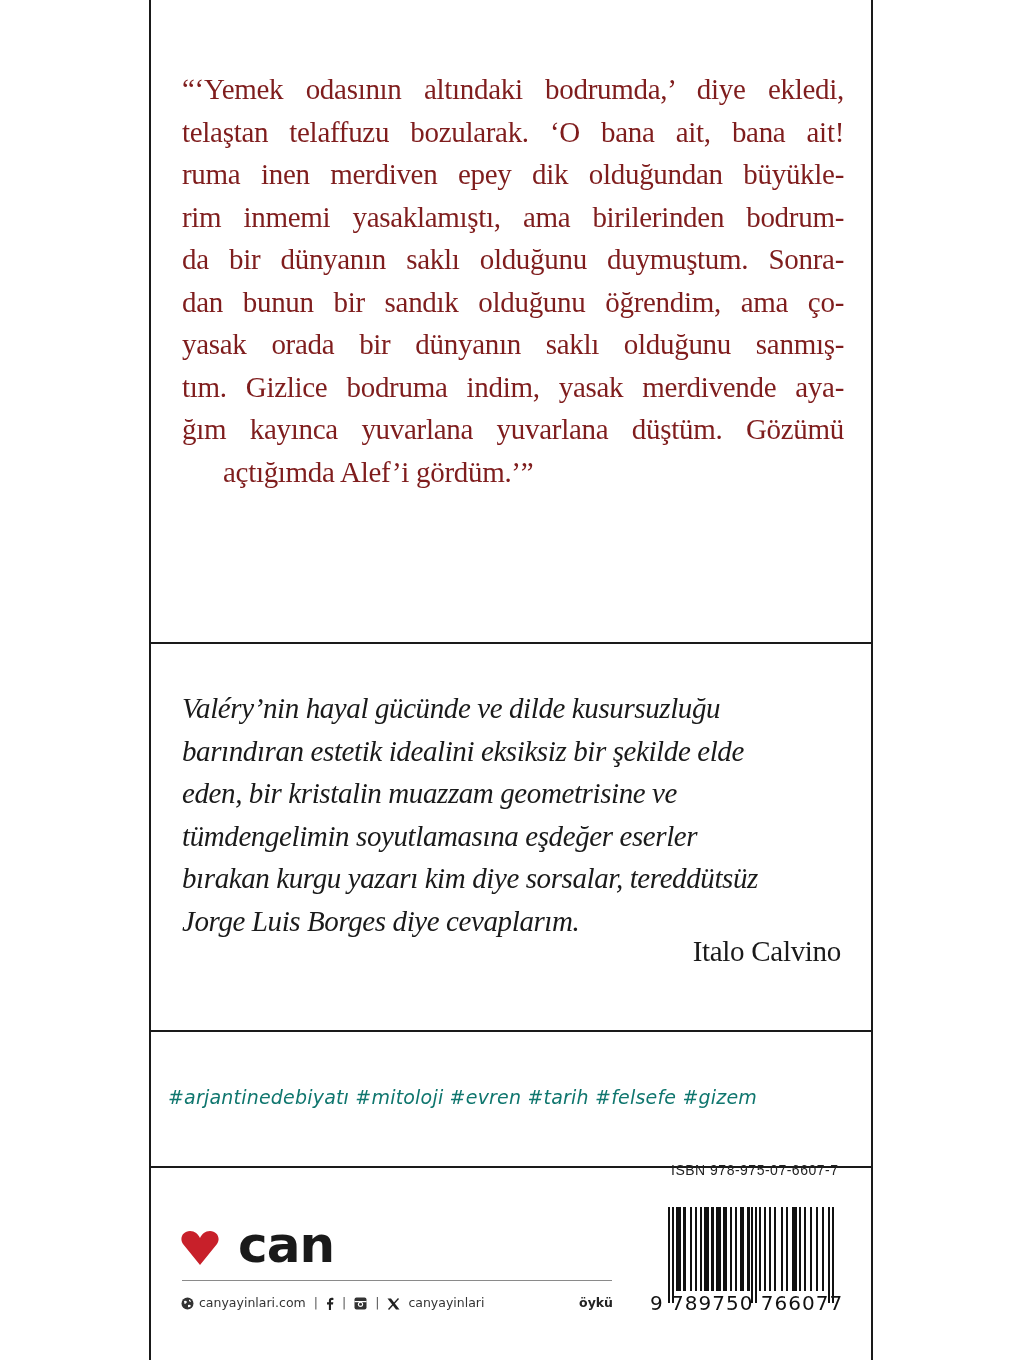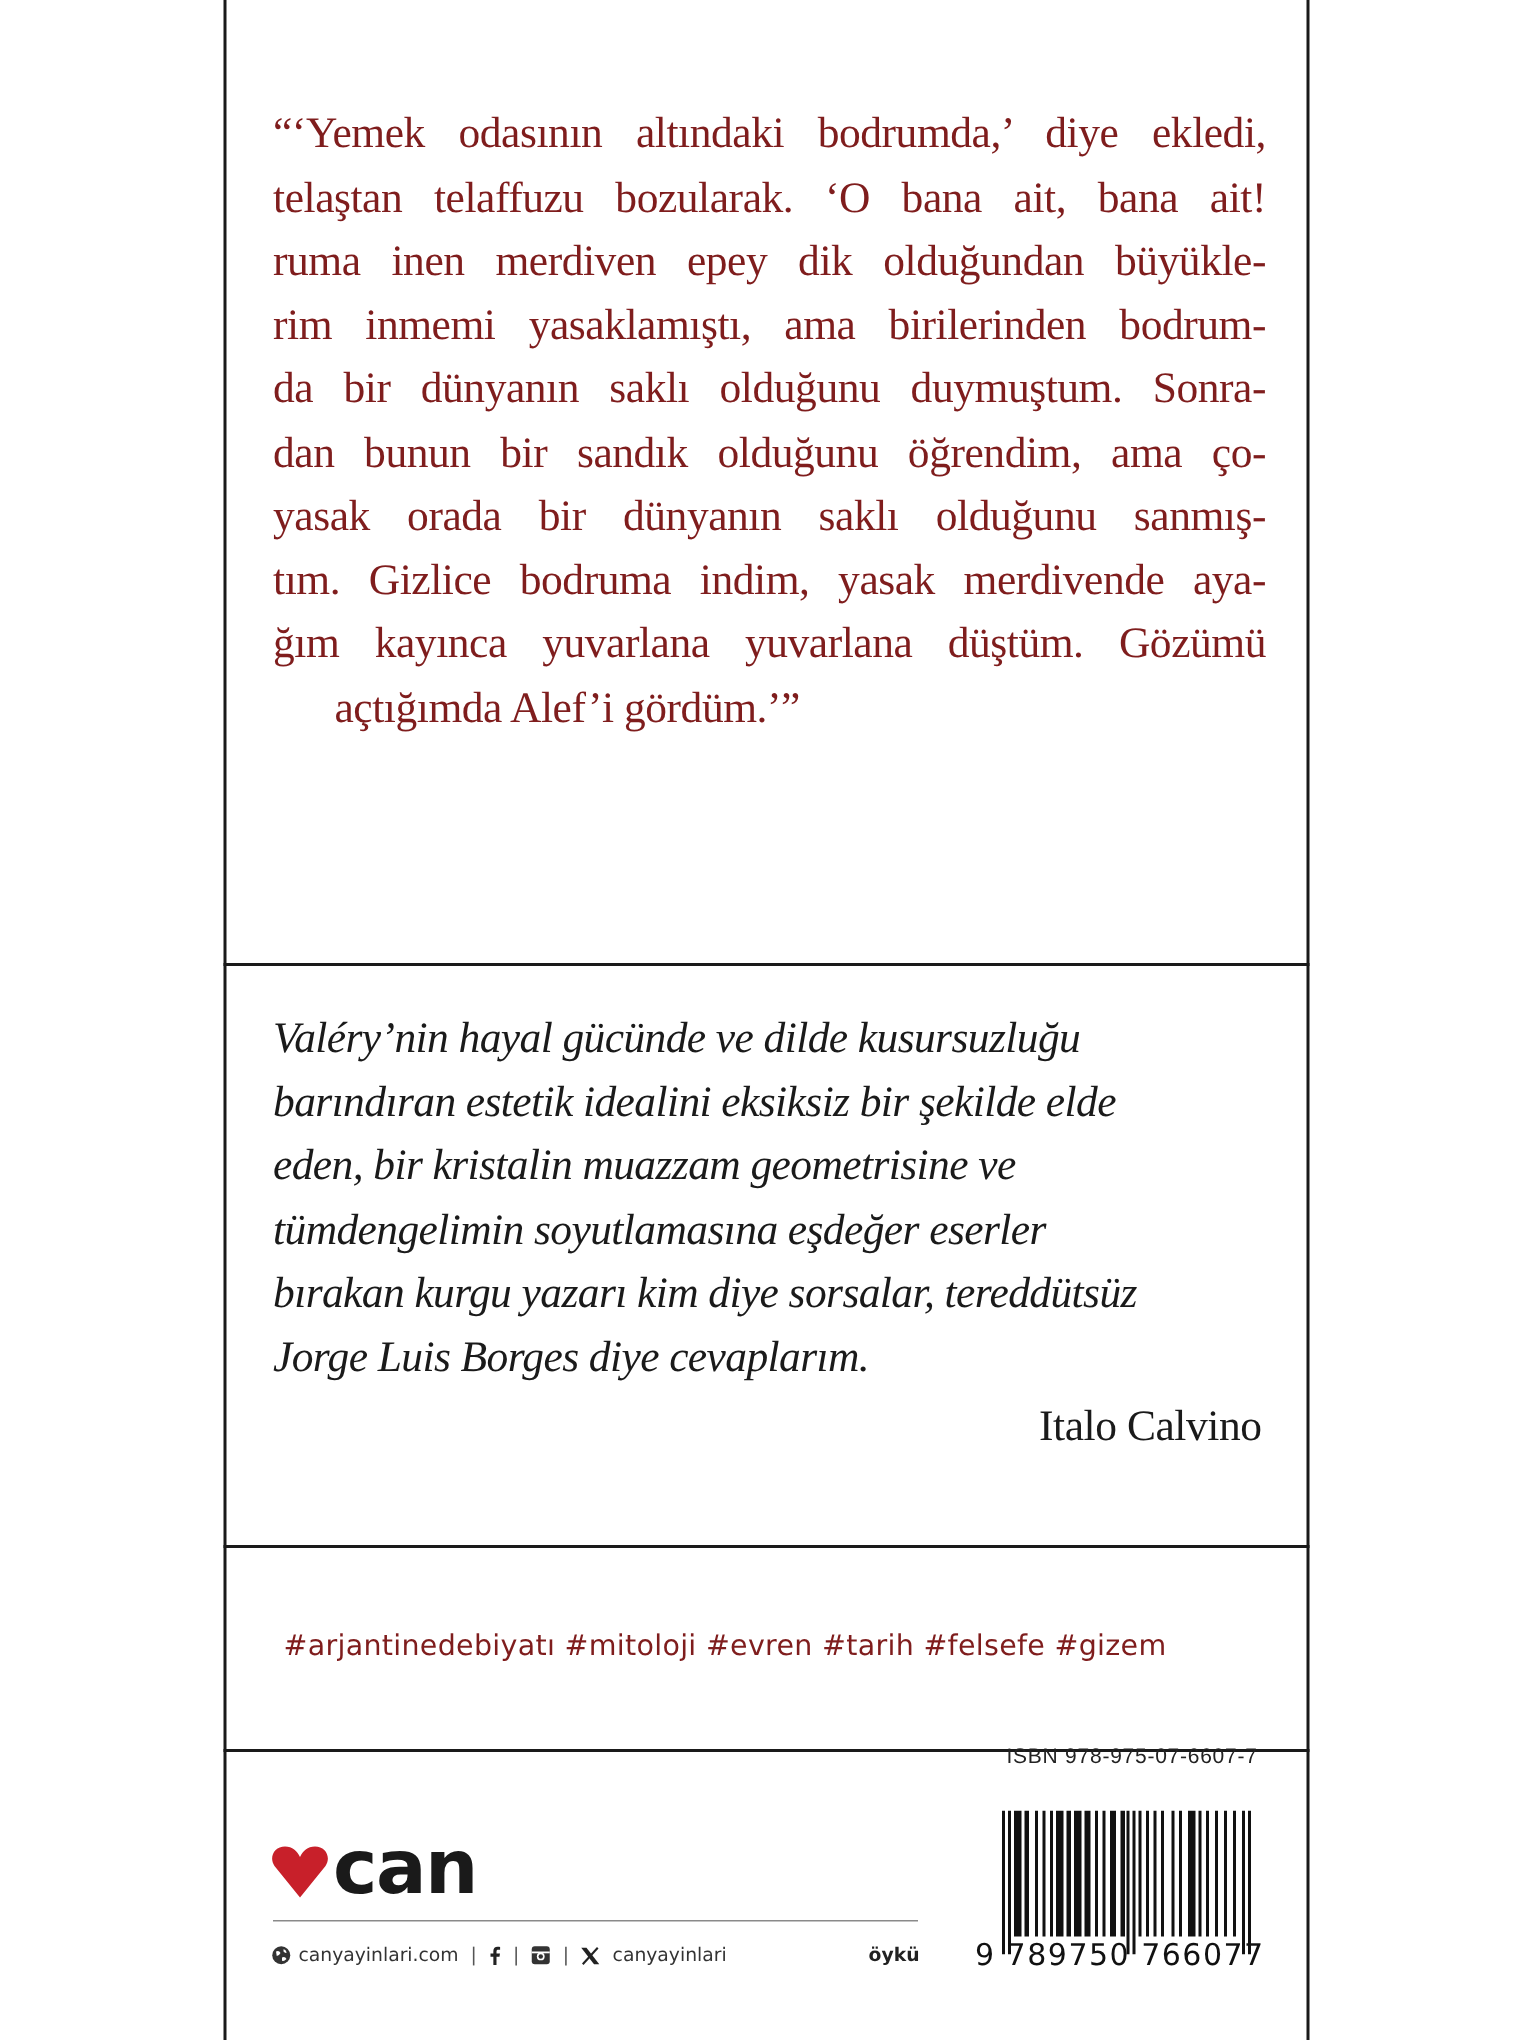--- a/index.html
+++ b/index.html
@@ -18,45 +18,45 @@
     }
     .excerpt {
       position: absolute; left: 182px; top: 68px; width: 662px;
       font-family: "Liberation Serif", "DejaVu Serif", serif;
       font-size: 29px; line-height: 42.5px; color: #7f1d1d;
       letter-spacing: -0.3px;
     }
     .excerpt .line { display: block; white-space: nowrap; text-align: justify; text-align-last: justify; }
     .excerpt .line.last { text-align-last: left; margin-left: 41px; }
     .praise {
-      position: absolute; left: 182px; top: 671px; width: 662px;
+      position: absolute; left: 182px; top: 687px; width: 662px;
       font-family: "Liberation Serif", "DejaVu Serif", serif;
       font-style: italic; font-size: 29px; line-height: 42.5px; color: #1a1a1a;
       letter-spacing: -0.4px;
     }
     .praise .line { display: block; white-space: nowrap; }
     .attribution {
       position: absolute; right: 179px; top: 935px;
       font-family: "Liberation Serif", "DejaVu Serif", serif;
       font-size: 29px; color: #1a1a1a; letter-spacing: -0.3px;
     }
     .hashtags {
-      position: absolute; left: 189px; top: 1086px;
+      position: absolute; left: 168px; top: 1086px;
       font-family: "DejaVu Sans", "Liberation Sans", sans-serif;
-      font-size: 19px; color: #7f1d1d; letter-spacing: 0.2px;
+      font-size: 19px; color: #0f766e; letter-spacing: 0.2px; font-style: italic;
     }
     .logo {
       position: absolute; left: 181px; top: 1228px; height: 40px;
       display: flex; align-items: center;
     }
     .logo .heart { width: 38px; height: 36px; }
     .logo .wordmark {
       font-family: "DejaVu Sans", "Liberation Sans", sans-serif;
       font-weight: bold; font-size: 50px; line-height: 40px;
-      color: #1a1a1a; letter-spacing: -1px; margin-left: 3px; margin-top: -6px;
+      color: #1a1a1a; letter-spacing: -1px; margin-left: 19px; margin-top: -6px;
     }
     .rule {
       position: absolute; left: 182px; top: 1280px; width: 430px; height: 1px; background: #8a8a8a;
     }
     .social {
       position: absolute; left: 181px; top: 1295px; width: 432px;
       display: flex; align-items: flex-end;
       font-family: "DejaVu Sans", "Liberation Sans", sans-serif;
       font-size: 12.5px; color: #333;
     }

